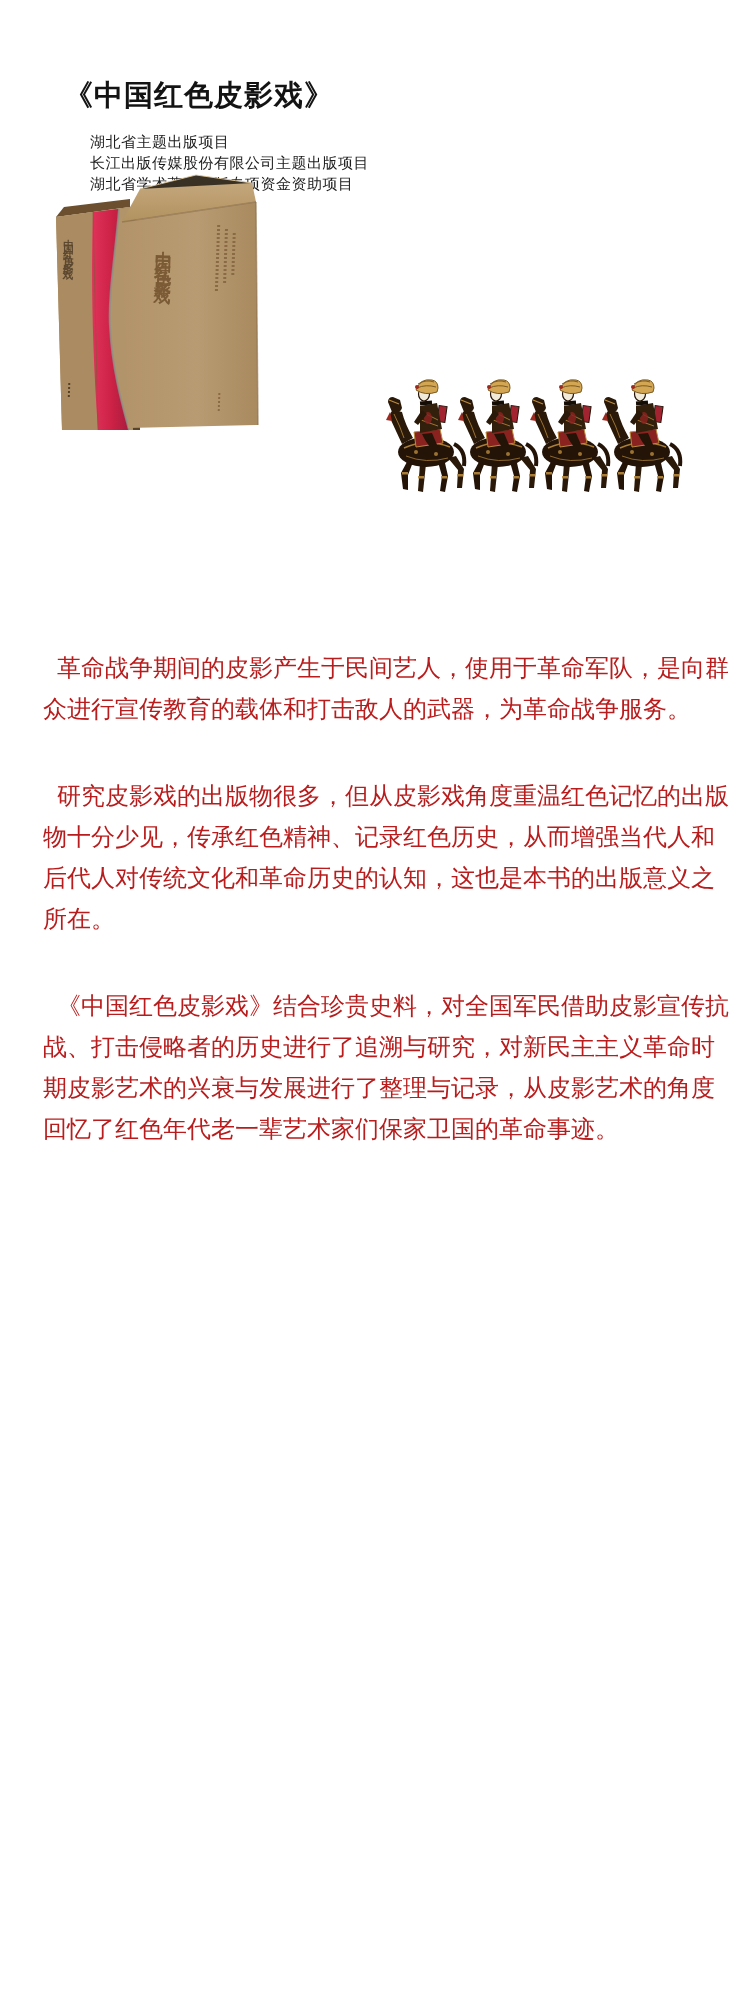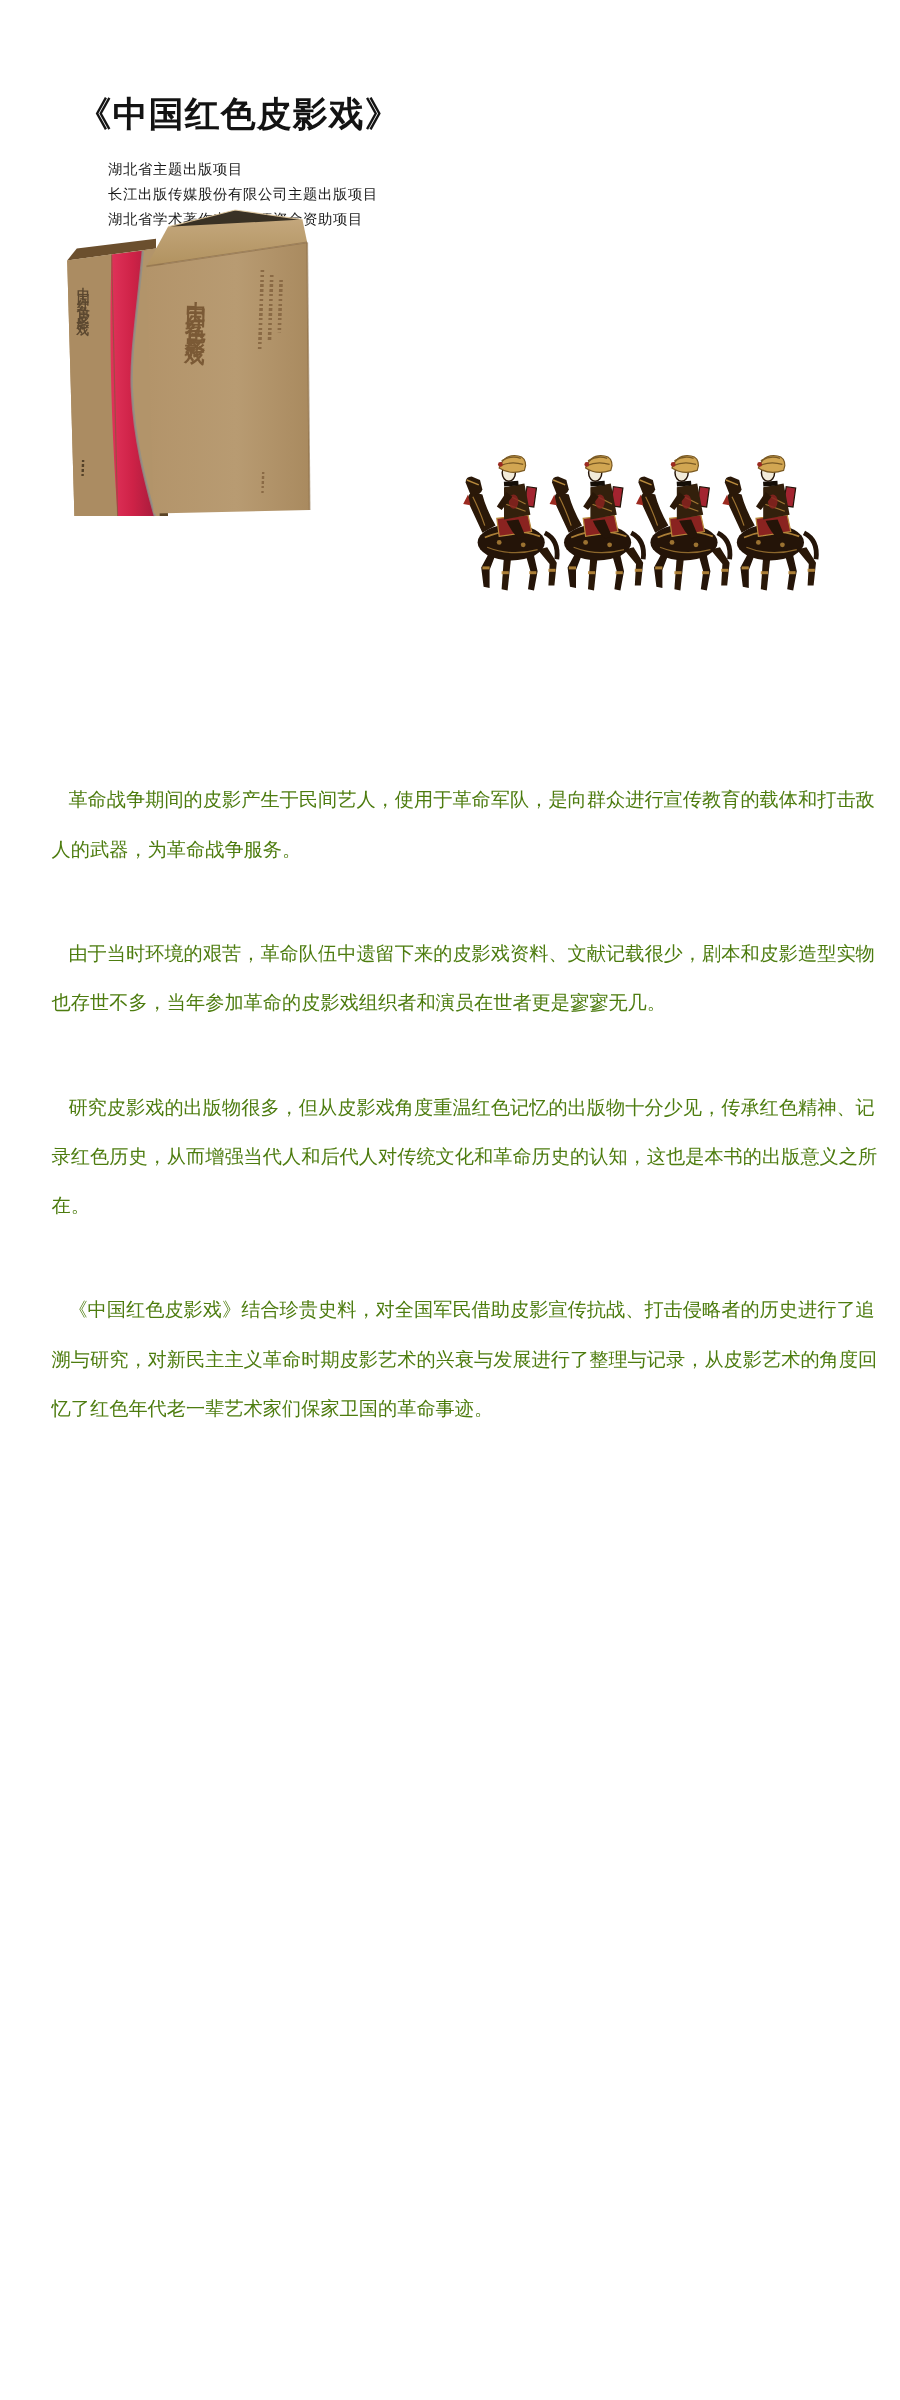--- a/index.html
+++ b/index.html
@@ -6,21 +6,21 @@
   .page{
     position:relative;width:750px;height:1451px;background:#ffffff;overflow:hidden;
     font-family:"Liberation Sans", sans-serif;color:#000;
   }
   
   .title{
     position:absolute;left:64px;top:76px;font-size:29px;font-weight:600;
     letter-spacing:1px;color:#131313;margin:0;
   }
   .project-lines{position:absolute;left:90px;top:131px;}
-  .project-line{font-size:12px;line-height:21px;color:#1c1c1c;letter-spacing:0.5px;}
+  .project-line{font-size:15px;line-height:21px;color:#1c1c1c;letter-spacing:0.5px;}
   
   .photo{position:absolute;left:40px;top:165px;width:230px;height:270px;}
   .photo svg{position:absolute;left:0;top:0;}
   .cover-title{
     position:absolute;left:112px;top:72px;writing-mode:vertical-rl;text-orientation:upright;
     font-size:17px;letter-spacing:6px;font-weight:700;color:#7b5a36;transform:rotate(2deg);
   }
   .spine-title{
     position:absolute;left:22px;top:66px;writing-mode:vertical-rl;text-orientation:upright;
     font-size:10.5px;letter-spacing:5px;font-weight:700;color:#5c4830;transform:rotate(1deg);
@@ -39,22 +39,22 @@
   .cavalry{position:absolute;left:378px;top:360px;}
   .planes{position:absolute;left:400px;top:1532px;}
   .tank{position:absolute;left:26px;top:1678px;}
   .soldiers{position:absolute;left:424px;top:1818px;}
   
   .bodytext{
     position:absolute;left:43px;top:648px;width:690px;
     font-family:"DejaVu Serif", serif;
   }
   .bodytext p{
-    margin:0 0 46px 0;font-size:16px;line-height:41px;letter-spacing:0;
-    text-indent:14px;color:#4d7c0f;font-family:Liberation Mono, monospace;
+    margin:0 0 46px 0;font-size:24px;line-height:41px;letter-spacing:0;
+    text-indent:14px;color:#b91c1c;
   }
 </style>
 </head>
 <body>
 
 <div class="page">
 
   <h1 class="title">《中国红色皮影戏》</h1>
   <div class="project-lines">
     <div class="project-line">湖北省主题出版项目</div>
@@ -157,21 +157,20 @@
       </g>
     </defs>
     <use href="#rider-unit" x="0"></use>
     <use href="#rider-unit" x="72"></use>
     <use href="#rider-unit" x="144"></use>
     <use href="#rider-unit" x="216"></use>
   </svg>
 
   <div class="bodytext">
     <p>革命战争期间的皮影产生于民间艺人，使用于革命军队，是向群众进行宣传教育的载体和打击敌人的武器，为革命战争服务。</p>
-    <p>由于当时环境的艰苦，革命队伍中遗留下来的皮影戏资料、文献记载很少，剧本和皮影造型实物也存世不多，当年参加革命的皮影戏组织者和演员在世者更是寥寥无几。</p>
     <p>研究皮影戏的出版物很多，但从皮影戏角度重温红色记忆的出版物十分少见，传承红色精神、记录红色历史，从而增强当代人和后代人对传统文化和革命历史的认知，这也是本书的出版意义之所在。</p>
     <p>《中国红色皮影戏》结合珍贵史料，对全国军民借助皮影宣传抗战、打击侵略者的历史进行了追溯与研究，对新民主主义革命时期皮影艺术的兴衰与发展进行了整理与记录，从皮影艺术的角度回忆了红色年代老一辈艺术家们保家卫国的革命事迹。</p>
   </div>
 
   <svg class="planes" width="160" height="150" viewBox="0 0 160 150">
     <g transform="translate(6,2) rotate(4 60 30)">
       <path d="M48,30 L122,4 l6,4 L66,36 z" fill="#19110a"></path>
       <path d="M40,34 L8,54 l6,4 L52,40 z" fill="#19110a"></path>
       <path d="M6,30 q20,-6 60,2 l50,10 q6,2 0,4 l-52,2 q-38,-2 -58,-12 z" fill="#17100a"></path>
       <path d="M108,40 l16,-8 l4,3 l-14,9 z" fill="#19110a"></path>

